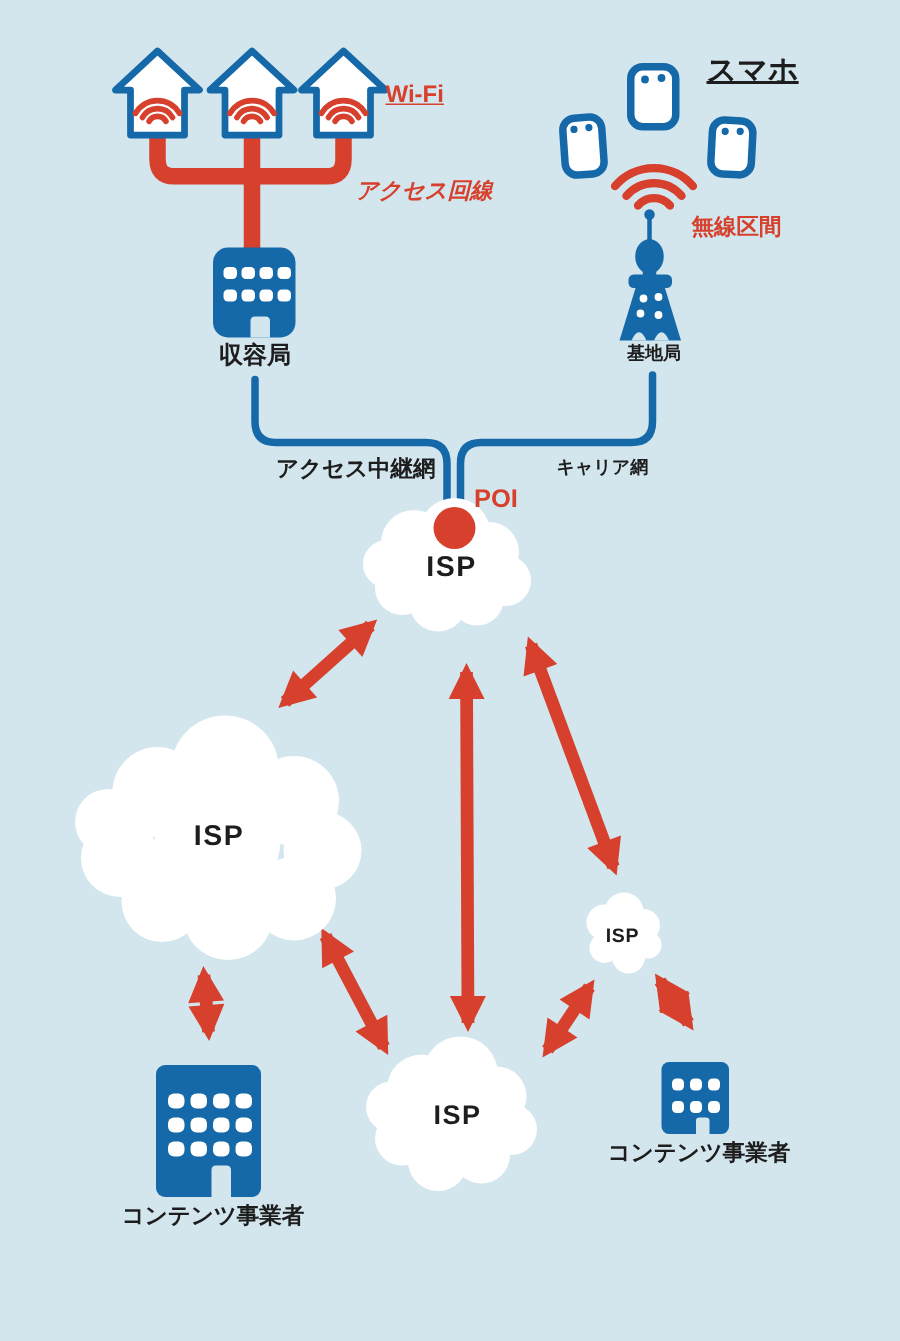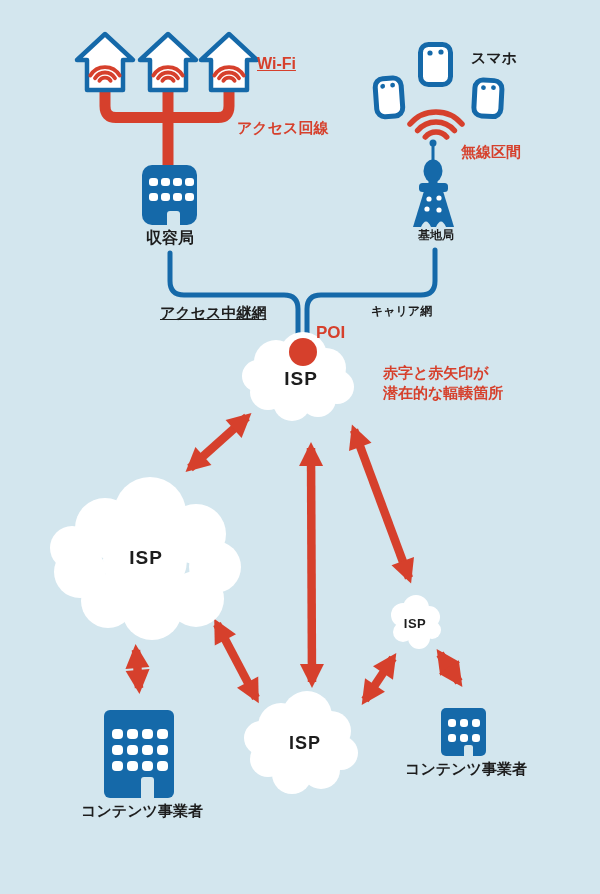--- a/index.html
+++ b/index.html
@@ -216,37 +216,33 @@
     <rect class="f-white" x="460" y="719" width="8" height="8" rx="3"></rect>
     <rect class="f-white" x="472" y="719" width="8" height="8" rx="3"></rect>
     <rect class="f-white" x="448" y="734" width="8" height="8" rx="3"></rect>
     <rect class="f-white" x="460" y="734" width="8" height="8" rx="3"></rect>
     <rect class="f-white" x="472" y="734" width="8" height="8" rx="3"></rect>
     <path class="f-bg" d="M464,756 V747 Q464,745 466.5,745 H470.5 Q473,745 473,747 V756 Z"></path>
   </g>
 </svg>
 
 <div class="lbl red" style="left:257px;top:55px;font-size:16px;text-decoration:underline;">Wi-Fi</div>
-<div class="lbl red" style="left:237px;top:120px;font-size:15px;">アクセス回線</div>
+<div class="lbl red" style="left:237px;top:120px;font-size:15px;font-style:italic;">アクセス回線</div>
 <div class="lbl center" style="left:170px;top:229px;font-size:16px;">収容局</div>
 
-<div class="lbl" style="left:471px;top:50px;font-size:15px;">スマホ</div>
+<div class="lbl" style="left:471px;top:36px;font-size:20px;text-decoration:underline;">スマホ</div>
 <div class="lbl red" style="left:461px;top:144px;font-size:15px;">無線区間</div>
 <div class="lbl center" style="left:436px;top:229px;font-size:12px;">基地局</div>
 
-<div class="lbl" style="left:160px;top:305px;font-size:15px;text-decoration:underline;">アクセス中継網</div>
+<div class="lbl" style="left:184px;top:305px;font-size:15px;">アクセス中継網</div>
 <div class="lbl" style="left:371px;top:305px;font-size:12px;">キャリア網</div>
 <div class="lbl red" style="left:316px;top:324px;font-size:17px;text-align:center;">POI</div>
 
 <div class="lbl center" style="left:301px;top:369px;font-size:19px;letter-spacing:1px;">ISP</div>
 
-<div class="lbl red" style="left:383px;top:363px;font-size:15px;line-height:20px;">
-  <div>赤字と赤矢印が</div>
-  <div>潜在的な輻輳箇所</div>
-</div>
 
 <div class="lbl center" style="left:146px;top:548px;font-size:19px;letter-spacing:1px;">ISP</div>
 <div class="lbl center" style="left:415px;top:617px;font-size:13px;letter-spacing:0.5px;">ISP</div>
 <div class="lbl center" style="left:305px;top:734px;font-size:18px;letter-spacing:1px;">ISP</div>
 
 <div class="lbl center" style="left:142px;top:803px;font-size:15px;">コンテンツ事業者</div>
 <div class="lbl center" style="left:466px;top:761px;font-size:15px;">コンテンツ事業者</div>
 
 
 </div>

